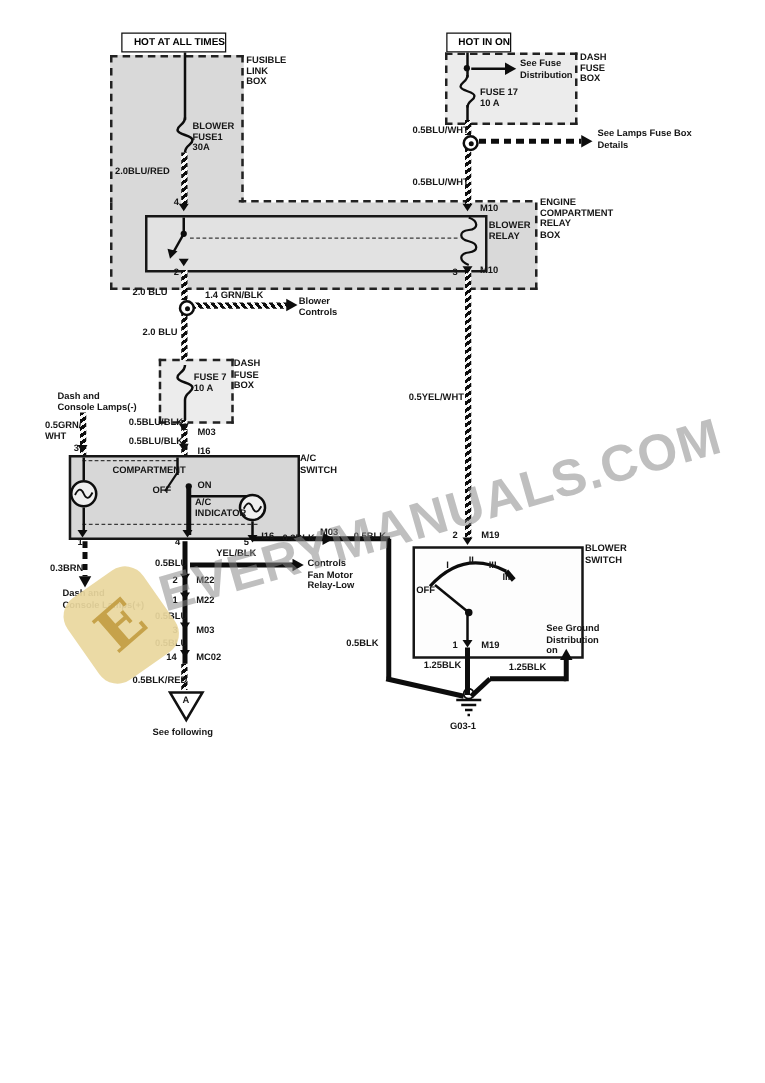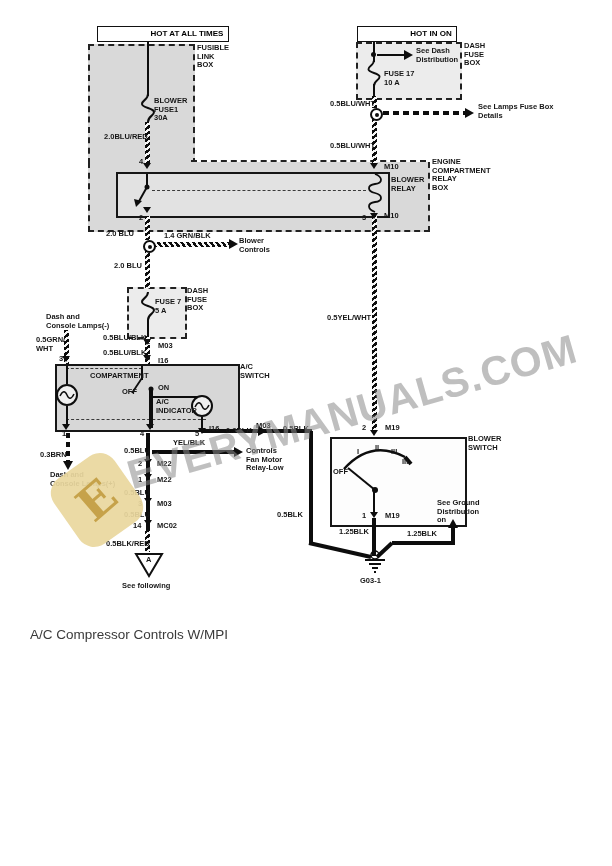--- a/index.html
+++ b/index.html
@@ -4,21 +4,21 @@
 <style>
   html,body{margin:0;padding:0;background:#fff;}
   #page{position:relative;width:612px;height:866px;background:#fff;overflow:hidden;
         font-family:"Liberation Sans",sans-serif;}
   .lbl{position:absolute;font:bold 7.5px/1.15 "Liberation Sans",sans-serif;color:#161616;
        white-space:pre-line;letter-spacing:0;z-index:6;}
   .gbox{position:absolute;background:#d9d9d9;z-index:1;}
   .wbox{position:absolute;background:#ececec;z-index:1;}
   .solidbox{position:absolute;border:2px solid #161616;z-index:2;}
   .hotbox{position:absolute;border:1.5px solid #111;background:#fff;z-index:5;
-          font:bold 8px/13px "Liberation Sans",sans-serif;text-align:center;padding-left:48px;}
+          font:bold 8px/13px "Liberation Sans",sans-serif;text-align:right;}
   .thin-v{position:absolute;width:2px;background:#0d0d0d;z-index:3;}
   .thin-h{position:absolute;height:2px;background:#0d0d0d;z-index:3;}
   .bw-v{position:absolute;width:4px;background:#0d0d0d;z-index:3;}
   .bw-h{position:absolute;height:4px;background:#0d0d0d;z-index:3;}
   .hw-v{position:absolute;width:5px;z-index:3;
         background:repeating-linear-gradient(145deg,#0d0d0d 0 2.6px,#f8f8f8 2.6px 4.8px);}
   .dw-v{position:absolute;width:4px;z-index:3;
         background:repeating-linear-gradient(180deg,#0d0d0d 0 5px,transparent 5px 9px);}
   .dw-h{position:absolute;height:4px;z-index:3;
         background:repeating-linear-gradient(90deg,#0d0d0d 0 6px,transparent 6px 10px);}
@@ -181,25 +181,25 @@
     </svg>
   <div class="thin-v" style="left:201px;top:417px;height:11px;"></div>
 
   <div id="labels">
       <span class="lbl" style="left: 197px; top: 44px;">FUSIBLE
 LINK
 BOX</span>
       <span class="lbl" style="left: 154px; top: 97px;">BLOWER
 FUSE1
 30A</span>
-      <span class="lbl" style="left: 104px; top: 133px;">2.0BLU/RED</span>
+      <span class="lbl" style="left: 92px; top: 133px;">2.0BLU/RED</span>
       <span class="lbl" style="left: 464px; top: 42px;">DASH
 FUSE
 BOX</span>
-      <span class="lbl" style="left: 416px; top: 47px;">See Dash
+      <span class="lbl" style="left: 416px; top: 47px;">See Fuse
 Distribution</span>
       <span class="lbl" style="left: 384px; top: 70px;">FUSE 17
 10 A</span>
       <span class="lbl" style="left: 330px; top: 100px;">0.5BLU/WHT</span>
       <span class="lbl" style="left: 478px; top: 103px;">See Lamps Fuse Box
 Details</span>
       <span class="lbl" style="left: 330px; top: 142px;">0.5BLU/WHT</span>
       <span class="lbl" style="left: 384px; top: 163px;">M10</span>
       <span class="lbl" style="left: 432px; top: 158px;">ENGINE
 COMPARTMENT
@@ -213,21 +213,21 @@
       <span class="lbl" style="left: 384px; top: 212px;">M10</span>
       <span class="lbl" style="left: 106px; top: 230px;">2.0 BLU</span>
       <span class="lbl" style="left: 164px; top: 232px;">1.4 GRN/BLK</span>
       <span class="lbl" style="left: 239px; top: 237px;">Blower
 Controls</span>
       <span class="lbl" style="left: 114px; top: 262px;">2.0 BLU</span>
       <span class="lbl" style="left: 187px; top: 287px;">DASH
 FUSE
 BOX</span>
       <span class="lbl" style="left: 155px; top: 298px;">FUSE 7
-5 A</span>
+10 A</span>
       <span class="lbl" style="left: 46px; top: 313px;">Dash and
 Console Lamps(-)</span>
       <span class="lbl" style="left: 103px; top: 334px;">0.5BLU/BLK</span>
       <span class="lbl" style="left: 146px; top: 338px;">1</span>
       <span class="lbl" style="left: 158px; top: 342px;">M03</span>
       <span class="lbl" style="left: 36px; top: 336px;">0.5GRN/
 WHT</span>
       <span class="lbl" style="left: 103px; top: 349px;">0.5BLU/BLK</span>
       <span class="lbl" style="left: 146px; top: 354px;">2</span>
       <span class="lbl" style="left: 158px; top: 357px;">I16</span>
@@ -286,14 +286,13 @@
       <span class="lbl" style="left: 437px; top: 499px;">See Ground
 Distribution
 on</span>
     </div>
 
   <div id="watermark-logo">
     <span>E</span>
   </div>
   <span id="watermark-text">EVERYMANUALS.COM</span>
 
-  <div id="caption">A/C Compressor Controls W/MPI</div>
 </div>
 
 </body></html>

